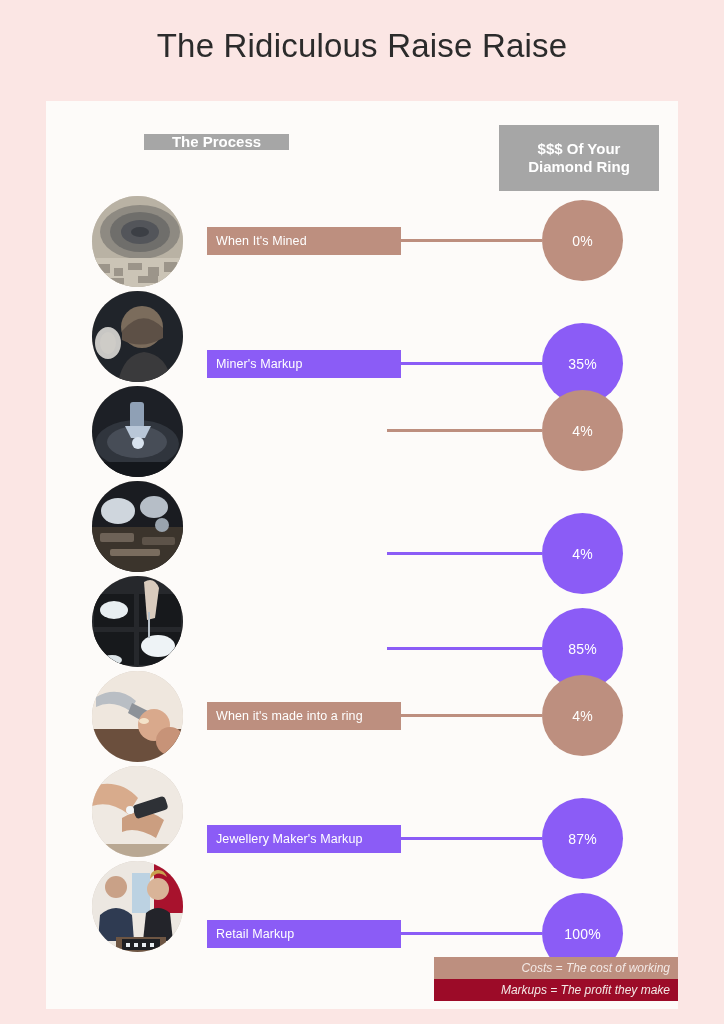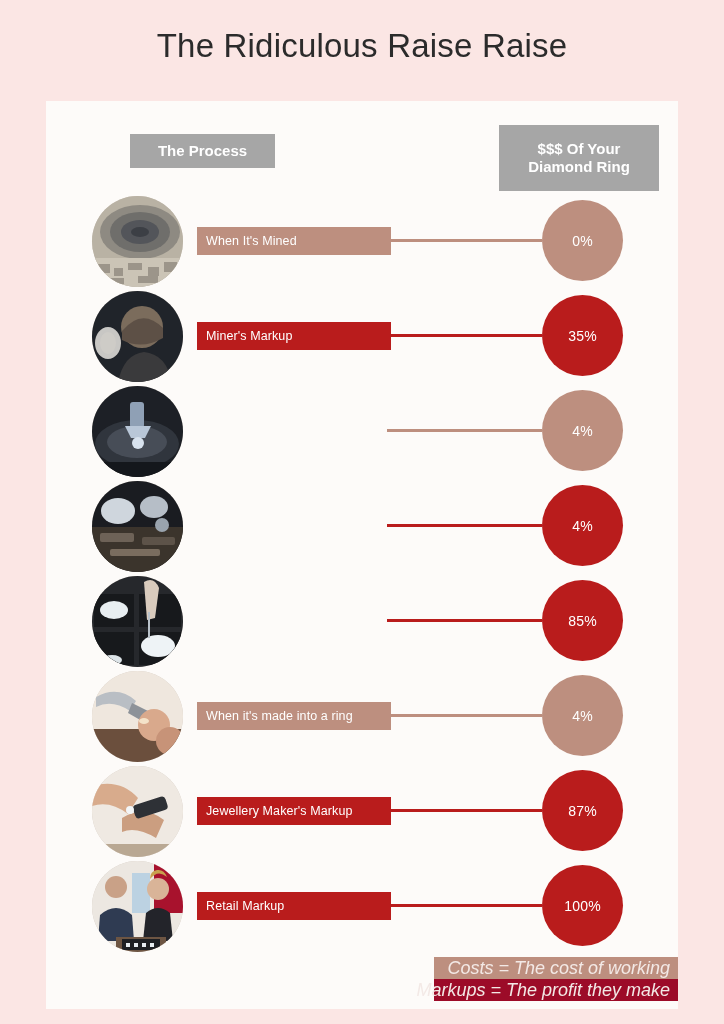--- a/index.html
+++ b/index.html
@@ -45,24 +45,24 @@
     background: #a6a6a6;
     color: #ffffff;
     font-weight: bold;
     text-align: center;
     display: flex;
     align-items: center;
     justify-content: center;
     line-height: 1.18;
   }
   .chip-process {
-    left: 84px;
+    left: 98px;
     top: 33px;
     width: 145px;
-    height: 34px;
+    height: 16px;
     font-size: 15px;
   }
   .chip-dollars {
     left: 453px;
     top: 24px;
     width: 160px;
     height: 66px;
     font-size: 15px;
   }
 
@@ -81,21 +81,21 @@
     width: 91px;
     height: 91px;
     border-radius: 50%;
     overflow: hidden;
     background: #cfc6bd;
   }
   .thumb svg { display: block; width: 91px; height: 91px; }
 
   .bar {
     position: absolute;
-    left: 151px;
+    left: 161px;
     top: 33px;
     width: 194px;
     height: 28px;
     display: flex;
     align-items: center;
   }
   .bar-label {
     color: #ffffff;
     font-size: 12.5px;
     padding-left: 9px;
@@ -121,38 +121,38 @@
     display: flex;
     align-items: center;
     justify-content: center;
     color: #ffffff;
     font-size: 14px;
     letter-spacing: 0.2px;
   }
 
   
   .cost .bar, .cost .connector, .cost .bubble { background: #bd8f7f; }
-  .markup .bar, .markup .connector, .markup .bubble { background: #b91c1c; }
+  .markup .bar, .markup .connector, .markup .bubble { background: #8b5cf6; margin-top: 28px; }
 
   
   .legend {
     position: absolute;
     left: 388px;
     top: 856px;
     width: 244px;
   }
   .legend-line {
     height: 22px;
     display: flex;
     align-items: center;
     justify-content: flex-end;
     padding-right: 8px;
     box-sizing: border-box;
     color: #f3e9e6;
-    font-size: 18px;
+    font-size: 12px;
     font-style: italic;
     white-space: nowrap;
   }
   .legend-costs   { background: #bd8f7f; }
   .legend-markups { background: #9c0b28; }
 </style>
 </head>
 <body>
 
 <div class="title">The Ridiculous Raise Raise</div>

